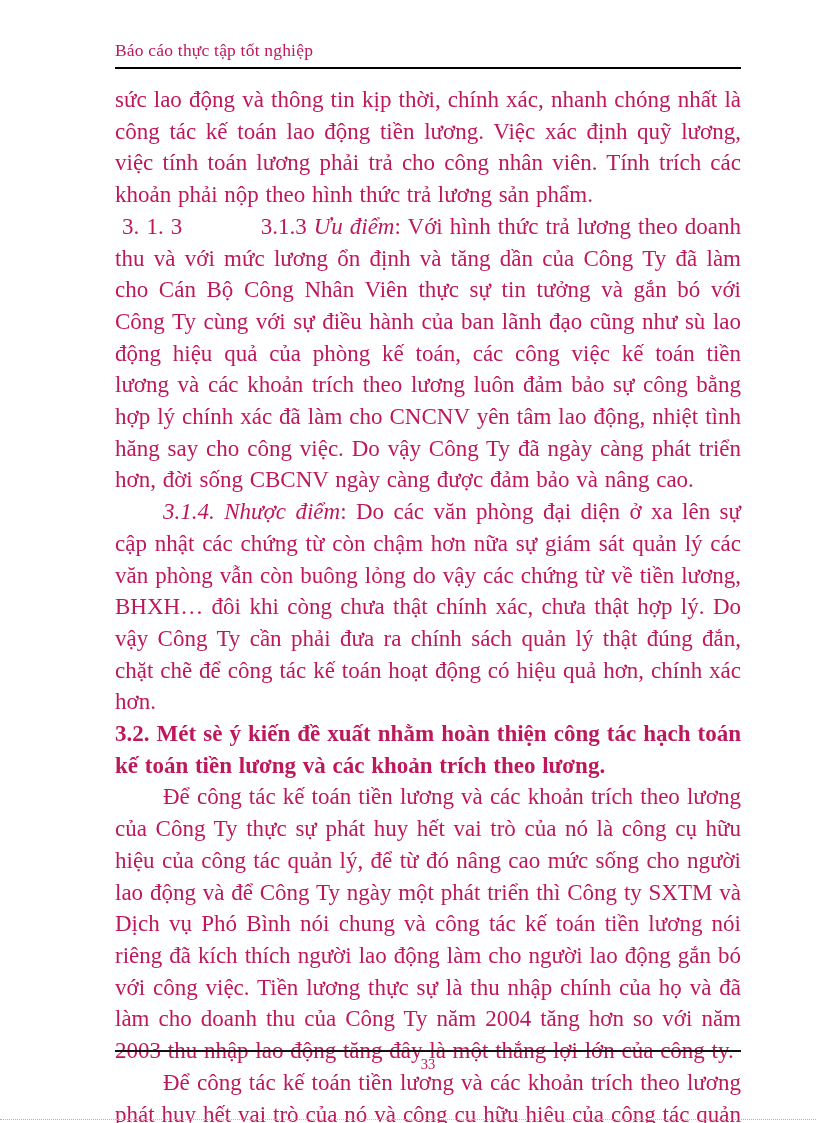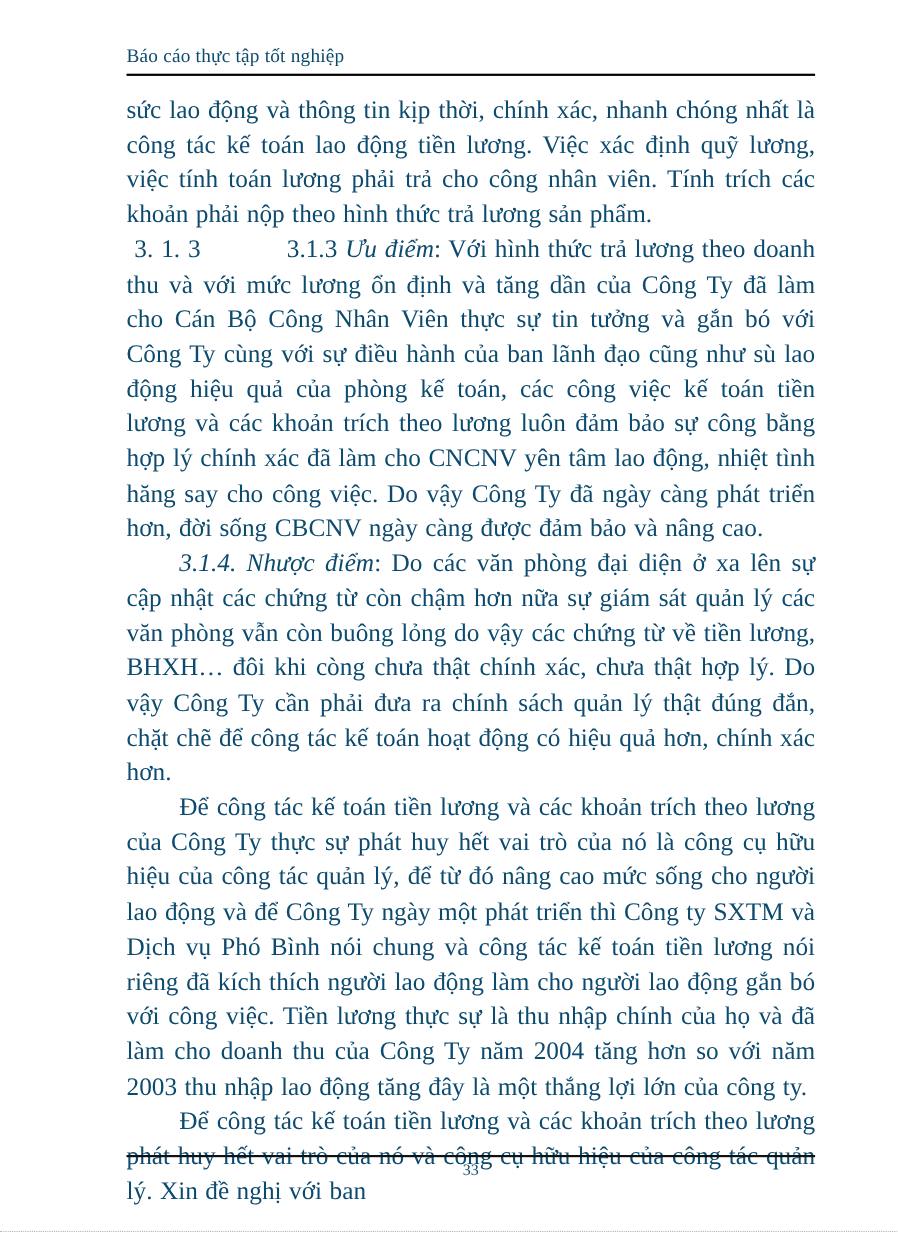--- a/index.html
+++ b/index.html
@@ -2,21 +2,21 @@
 <html lang="vi"><head>
 <meta charset="utf-8">
 <style>
   * { margin: 0; padding: 0; box-sizing: border-box; }
   html, body { background: #ffffff; }
   .page {
     position: relative;
     width: 816px;
     height: 1123px;
     background: #ffffff;
-    color: #0c4a6e;
+    color: #be185d;
     font-family: "Liberation Serif", "DejaVu Serif", serif;
     overflow: hidden;
     margin: 0 auto;
   }
   .header {
     position: absolute;
     top: 40px;
     left: 115px;
     right: 75px;
     border-bottom: 2px solid #000000;
@@ -67,20 +67,21 @@
 <div class="page">
 
   <div class="header">
     <div class="header-title">Báo cáo thực tập tốt nghiệp</div>
   </div>
 
   <div class="body-text">
       <p class="para"><span>sức lao động và thông tin kịp thời, chính xác, nhanh chóng nhất là công tác kế toán lao động tiền lương. Việc xác định quỹ lương, việc tính toán lương phải trả cho công nhân viên.  Tính trích các khoản phải nộp theo hình thức trả lương sản phẩm.</span></p>
       <p class="para"><span>&nbsp;3. 1. 3&nbsp;&nbsp;&nbsp;&nbsp;&nbsp;&nbsp;&nbsp;&nbsp;&nbsp;&nbsp; 3.1.3 </span><span style="font-style: italic;">Ưu điểm</span><span>: Với hình thức trả lương theo doanh thu và với mức lương ổn định và tăng dần của Công Ty đã làm cho Cán Bộ Công Nhân Viên thực sự tin tưởng và gắn bó với Công Ty cùng với sự điều hành của ban lãnh đạo cũng như sù lao động hiệu quả của phòng kế toán, các công việc kế toán tiền lương và các khoản trích theo lương luôn đảm bảo sự công bằng hợp lý chính xác đã làm cho CNCNV yên tâm lao động, nhiệt tình hăng say cho công việc. Do vậy Công Ty đã ngày càng phát triển hơn, đời sống CBCNV ngày càng được đảm bảo và nâng cao.</span></p>
       <p class="para indent"><span style="font-style: italic;">3.1.4. </span><span style="font-style: italic;">Nhược điểm</span><span>: Do các văn phòng đại diện ở xa lên sự cập nhật các chứng từ còn chậm hơn nữa sự giám  sát quản lý  các văn phòng vẫn còn buông lỏng do vậy các chứng từ về tiền lương, BHXH…  đôi khi còng chưa thật chính xác, chưa thật hợp lý. Do vậy Công Ty cần phải đưa ra chính sách quản lý thật đúng đắn, chặt chẽ để công tác kế toán hoạt động có hiệu  quả hơn, chính xác hơn.</span></p>
+      <p class="para bold"><span>3.2. Mét sè ý kiến đề xuất nhằm hoàn thiện công tác hạch toán kế toán tiền lương và các khoản trích theo lương.</span></p>
       <p class="para indent"><span>Để công tác kế toán tiền lương và các khoản trích theo lương của Công Ty thực sự phát huy hết vai trò của nó là công cụ hữu hiệu của công tác quản lý, để từ đó nâng cao mức sống cho người lao động và để Công Ty ngày một phát triển thì Công ty SXTM và Dịch vụ Phó Bình nói chung và công tác kế toán tiền lương nói riêng đã kích thích người lao động làm cho người lao động gắn bó với công việc. Tiền lương thực sự là thu nhập chính của họ và đã làm cho doanh thu của Công Ty năm 2004 tăng hơn so với năm 2003 thu nhập lao động tăng đây là một thắng lợi lớn của công ty.</span></p>
       <p class="para indent"><span>Để công tác kế toán tiền lương và các khoản trích theo lương phát huy hết vai trò của nó và công cụ hữu hiệu của công tác quản lý. Xin đề nghị với ban</span></p>
     </div>
 
   <div class="footer">
     <span class="footer-page">33</span>
   </div>
 
   <div class="bottom-dotted"></div>
 

